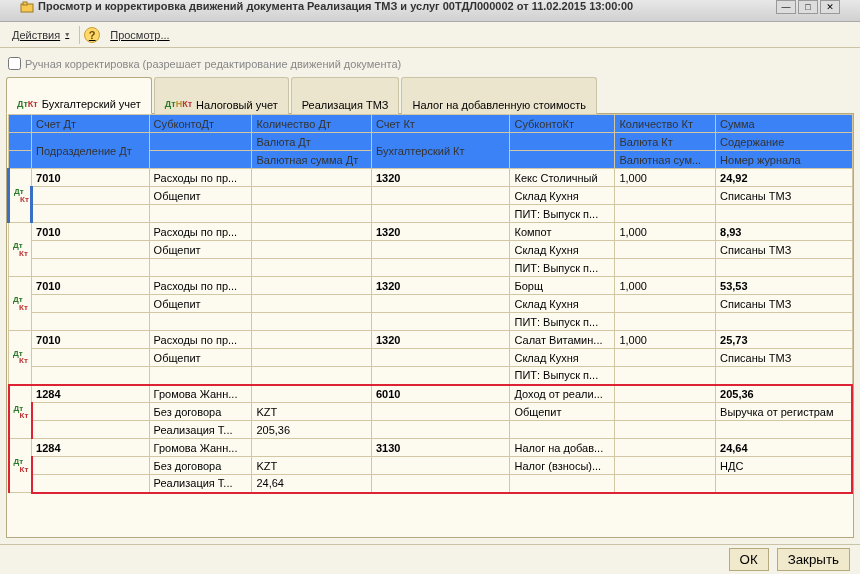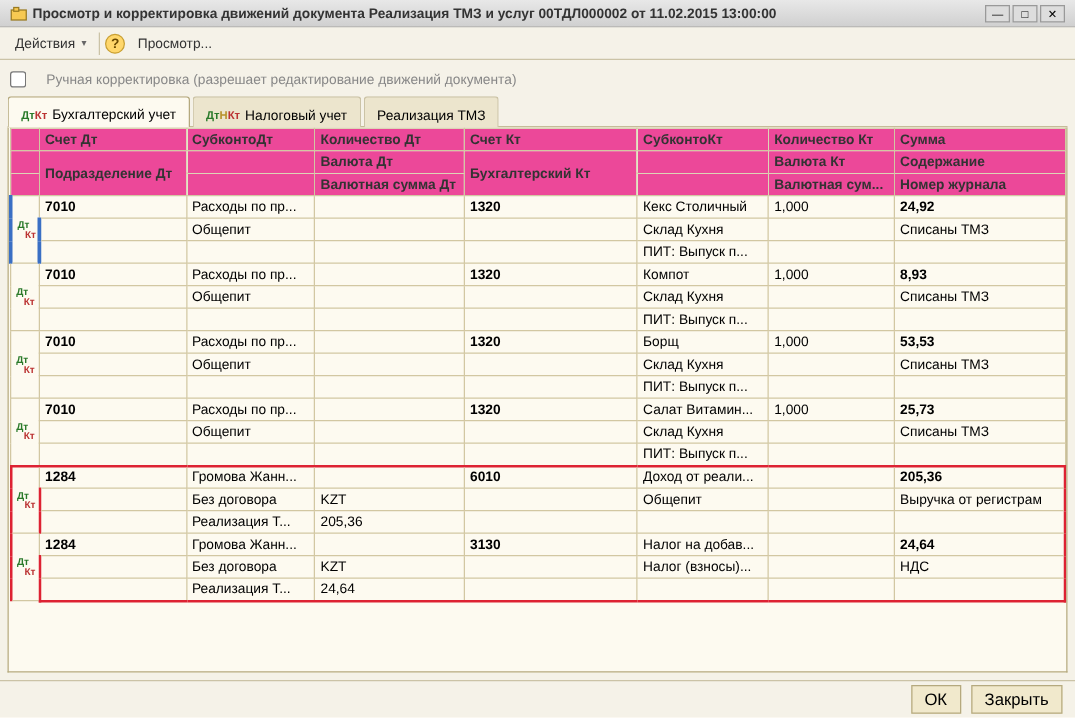--- a/index.html
+++ b/index.html
@@ -1,41 +1,41 @@
 <!DOCTYPE html>
 <html><head>
 <meta charset="utf-8">
 <style>
   * { box-sizing: border-box; margin: 0; padding: 0; }
   body { font-family: Arial, sans-serif; font-size: 11px; background: #fff; }
   .window { width: 860px; height: 574px; background: #f5f2e8; display: flex; flex-direction: column; }
-  .titlebar { height: 22px; background: linear-gradient(#e8e8e8,#d0d0d0); display: flex; align-items: center; padding: 0 8px; border-bottom: 1px solid #aaa; }
+  .titlebar { height: 22px; background: linear-gradient(#e8e8e8,#d0d0d0); display: flex; align-items: flex-start; padding: 0 20px; border-bottom: 1px solid #aaa; }
   .titlebar .icon { width: 14px; height: 14px; margin-right: 4px; display: flex; align-items: center; justify-content: center; }
   .titlebar .title { flex: 1; font-weight: bold; font-size: 11px; color: #333; white-space: nowrap; overflow: hidden; }
   .winbtns { display: flex; gap: 2px; }
   .winbtn { width: 20px; height: 14px; background: #ddd; border: 1px solid #999; display: flex; align-items: center; justify-content: center; font-size: 9px; cursor: pointer; }
-  .toolbar { height: 26px; display: flex; align-items: center; padding: 0 6px; gap: 4px; border-bottom: 1px solid #cbc3a6; background: #f5f2e8; }
+  .toolbar { height: 26px; display: flex; align-items: center; padding: 0 6px; gap: 4px; border-bottom: 1px solid #cbc3a6; background: #f5f2e8; text-decoration: underline; }
   .toolbar .tb-item { display: flex; align-items: center; gap: 3px; padding: 2px 6px; cursor: pointer; color: #333; }
   .tb-drop::after { content:"▾"; font-size:8px; margin-left:2px; color:#666; }
   .sep { width:1px; height:18px; background:#cbc3a6; }
   .help-icon { width:16px; height:16px; border-radius:50%; background:#ffd76b; border:1px solid #c9a033; display:flex; align-items:center; justify-content:center; font-weight:bold; color:#6b4a00; }
   .content { flex:1; padding: 6px; display:flex; flex-direction:column; overflow:hidden; }
-  .checkbox-row { display:flex; align-items:center; gap:16px; padding:3px 2px 6px; }
+  .checkbox-row { display:flex; align-items:center; gap:4px; padding:3px 2px 6px; }
   .checkbox-row input { margin:0; }
   .checkbox-row label { color:#888; }
   .tabs { display:flex; border-bottom:1px solid #b5a97e; }
-  .tab { padding:8px 10px 3px; background:#ece5cd; border:1px solid #cbc3a6; border-bottom:none; margin-right:2px; border-radius:3px 3px 0 0; cursor:pointer; display:flex; align-items:center; gap:4px; position:relative; top:1px; }
+  .tab { padding:20px 10px 3px; background:#ece5cd; border:1px solid #cbc3a6; border-bottom:none; margin-right:2px; border-radius:3px 3px 0 0; cursor:pointer; display:flex; align-items:center; gap:4px; position:relative; top:1px; }
   .tab.active { background:#fdfaf0; border-color:#b5a97e; border-bottom:1px solid #fdfaf0; z-index:2; }
   .tab .tabicon { font-size:9px; line-height:1; }
   .tabicon .dt { color:#2a7a2a; font-weight:bold; }
   .tabicon .kt { color:#b33; font-weight:bold; }
   .grid-wrap { flex:1; background:#fdfaf0; border:1px solid #b5a97e; border-top:none; overflow:auto; position:relative; }
   table.grid { border-collapse:collapse; width:100%; table-layout:fixed; }
   table.grid th, table.grid td { border:1px solid #d2c7a2; padding:2px 4px; height:18px; font-size:11px; text-align:left; overflow:hidden; white-space:nowrap; text-overflow:ellipsis; background:#fdfaf0; vertical-align:middle; }
-  table.grid th { background:#ec4899; font-weight:bold; color:#333; position:sticky; top:0; z-index:5; }
+  table.grid th { background:#3b82f6; font-weight:normal; color:#333; position:sticky; top:0; z-index:5; }
   table.grid th.row2 { top:18px; }
   table.grid th.row3 { top:36px; }
   .col-icon { width:22px; }
   .col-dt { width:112px; }
   .col-sdt { width:98px; }
   .col-qdt { width:114px; }
   .col-kt { width:132px; }
   .col-skt { width:100px; }
   .col-qkt { width:96px; }
   .col-sum { width:130px; }
@@ -88,20 +88,23 @@
       <div class="tab active">
         <span class="tabicon"><span class="dt">Дт</span><span class="kt">Кт</span></span>
         <span>Бухгалтерский учет</span>
       </div>
       <div class="tab">
         <span class="tabicon"><span class="dt">Дт</span><span style="color:#b7932a;font-weight:bold">Н</span><span class="kt">Кт</span></span>
         <span>Налоговый учет</span>
       </div>
       <div class="tab">
         <span>Реализация ТМЗ</span>
+      </div>
+      <div class="tab">
+        <span>Налог на добавленную стоимость</span>
       </div>
     </div>
 
     <div class="grid-wrap">
       <table class="grid">
         <colgroup>
           <col class="col-icon">
             <col class="col-dt">
             <col class="col-sdt">
             <col class="col-qdt">

